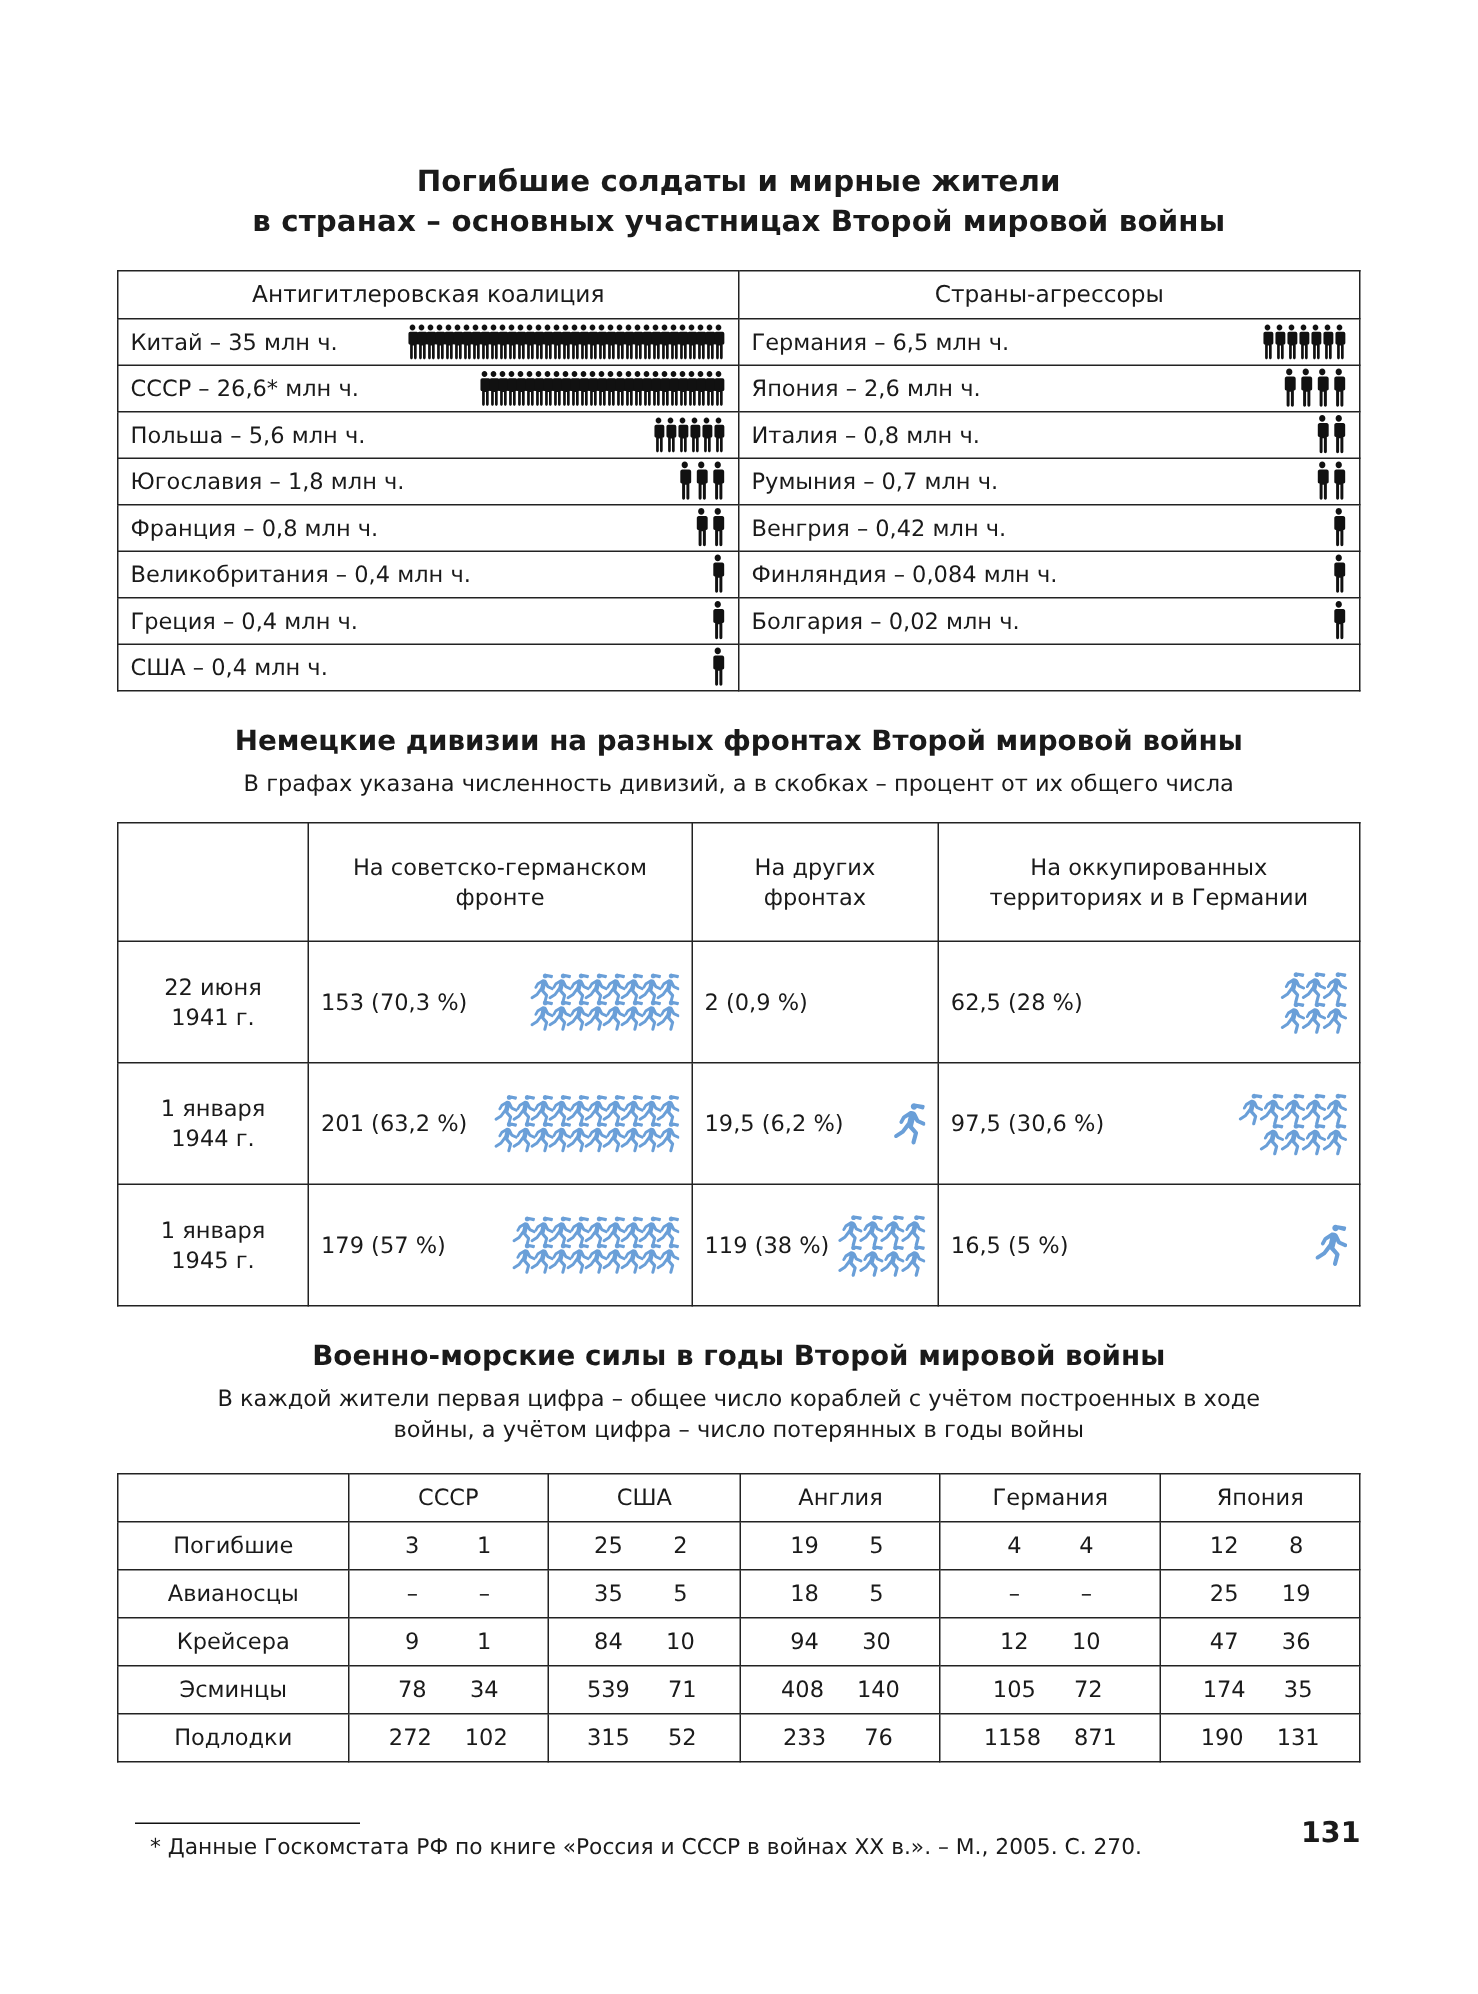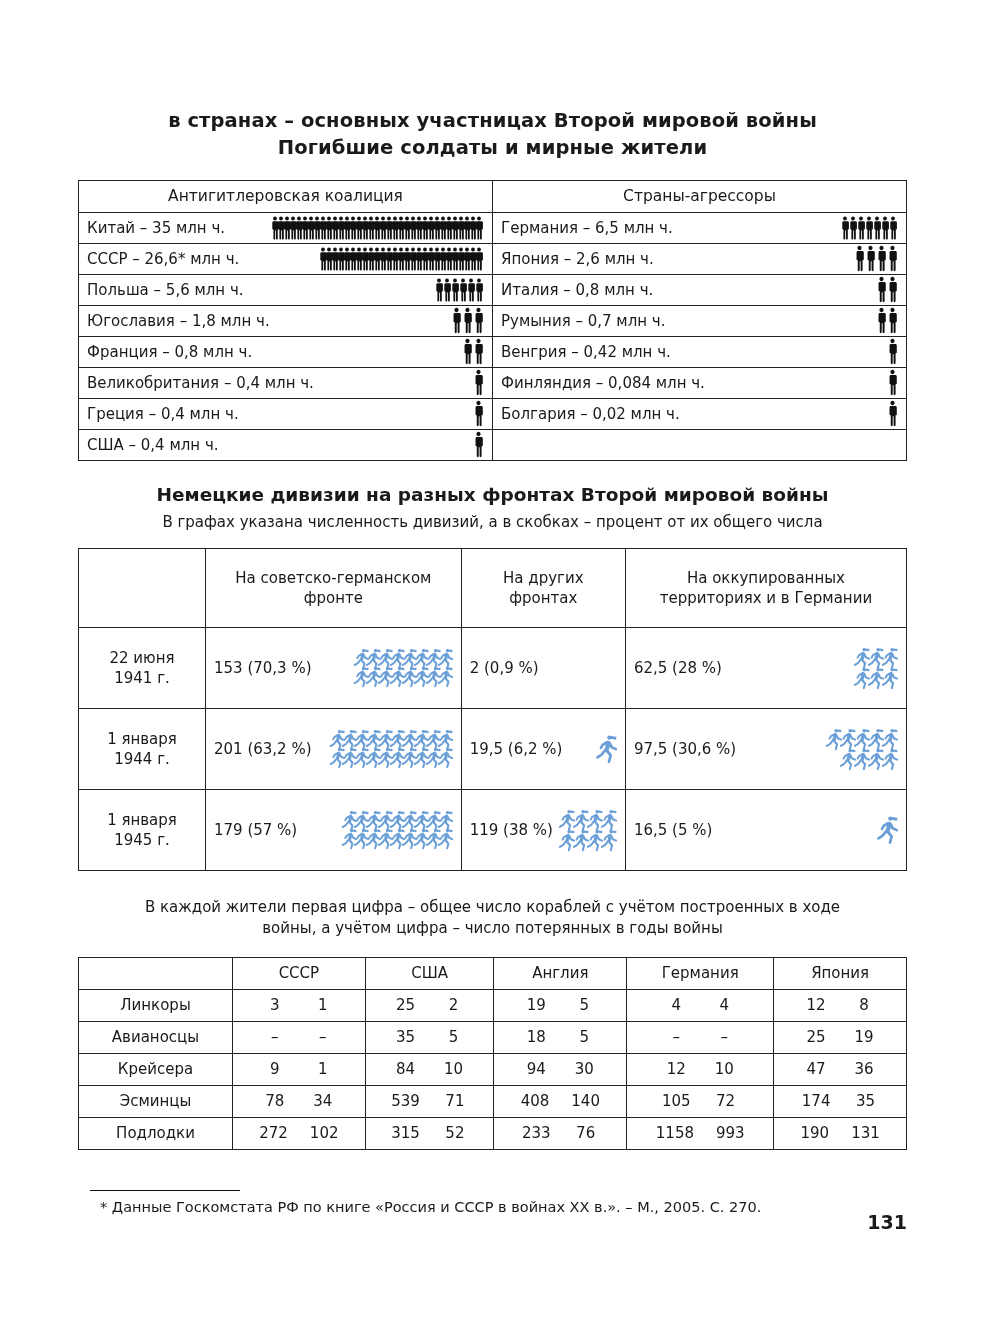--- a/index.html
+++ b/index.html
@@ -150,22 +150,22 @@
     font-weight: bold;
   }
   .sp20 { height: 22px; }
 </style>
 </head>
 <body>
 
 <div class="page">
 
   <div class="title-block" id="t1">
+    <div>Погибшие солдаты и мирные жители</div>
     <div>в странах – основных участницах Второй мировой войны</div>
-    <div>Погибшие солдаты и мирные жители</div>
   </div>
 
   <table id="tbl1">
     <tbody id="tbl1-body">
         <tr>
           <td class="hdr half">Антигитлеровская коалиция</td>
           <td class="hdr half">Страны-агрессоры</td>
         </tr>
         <tr>
           <td>
@@ -715,37 +715,38 @@
                     <path class="fig-blue" d="M11.8 1.2c1 0 1.8.8 1.8 1.8S12.8 4.8 11.8 4.8 10 4 10 3s.8-1.8 1.8-1.8zM17.2 2.2c.4.1.6.5.5.9l-.3 1.1c-.1.4-.5.6-.9.5l-5-1.3c-.4-.1-.6-.5-.5-.9l.2-.6c.1-.4.5-.6.9-.5zM9.6 5.6c1.6-.3 3 .4 3.6 1.7l1.4 3 3.1 1.4c.6.3.8 1 .5 1.5s-1 .7-1.5.4l-3.4-1.5c-.3-.1-.5-.4-.7-.7l-.5-1-.9 3.6 2.5 2.9c.3.3.4.7.3 1.1l-1.4 5.3c-.2.6-.8.9-1.4.8s-.9-.8-.8-1.4l1.2-4.6-2.9-3.3-2.4 3.1-3.9 2.5c-.5.3-1.2.2-1.5-.3s-.2-1.1.3-1.5l3.6-2.3 3.3-4.5.7-3-1.9 1.1-1.3 2.3c-.3.5-.9.7-1.4.4s-.7-.9-.4-1.4l1.5-2.7c.1-.2.3-.4.5-.5z"></path>
                   </svg></span></span>
             </div>
           </td>
         </tr>
       </tbody>
   </table>
 
   <div class="sp20"></div>
 
+  <div class="sec-title">Военно-морские силы в годы Второй мировой войны</div>
   <div class="sec-sub">
     <div>В каждой жители первая цифра – общее число кораблей с учётом построенных в ходе</div>
     <div>войны, а учётом цифра – число потерянных в годы войны</div>
   </div>
 
   <table id="tbl3">
     <tbody id="tbl3-body">
         <tr>
           <td class="rowhead"></td>
           <td>СССР</td>
           <td>США</td>
           <td>Англия</td>
           <td>Германия</td>
           <td>Япония</td>
         </tr>
         <tr>
-          <td class="rowhead">Линкоры</td>
+          <td class="rowhead">Погибшие</td>
           <td>
             <span class="pair">
               <span>3</span>
               <span>1</span>
             </span>
           </td>
           <td>
             <span class="pair">
               <span>25</span>
               <span>2</span>
@@ -885,21 +886,21 @@
           </td>
           <td>
             <span class="pair">
               <span>233</span>
               <span>76</span>
             </span>
           </td>
           <td>
             <span class="pair">
               <span>1158</span>
-              <span>993</span>
+              <span>871</span>
             </span>
           </td>
           <td>
             <span class="pair">
               <span>190</span>
               <span>131</span>
             </span>
           </td>
         </tr>
       </tbody>

